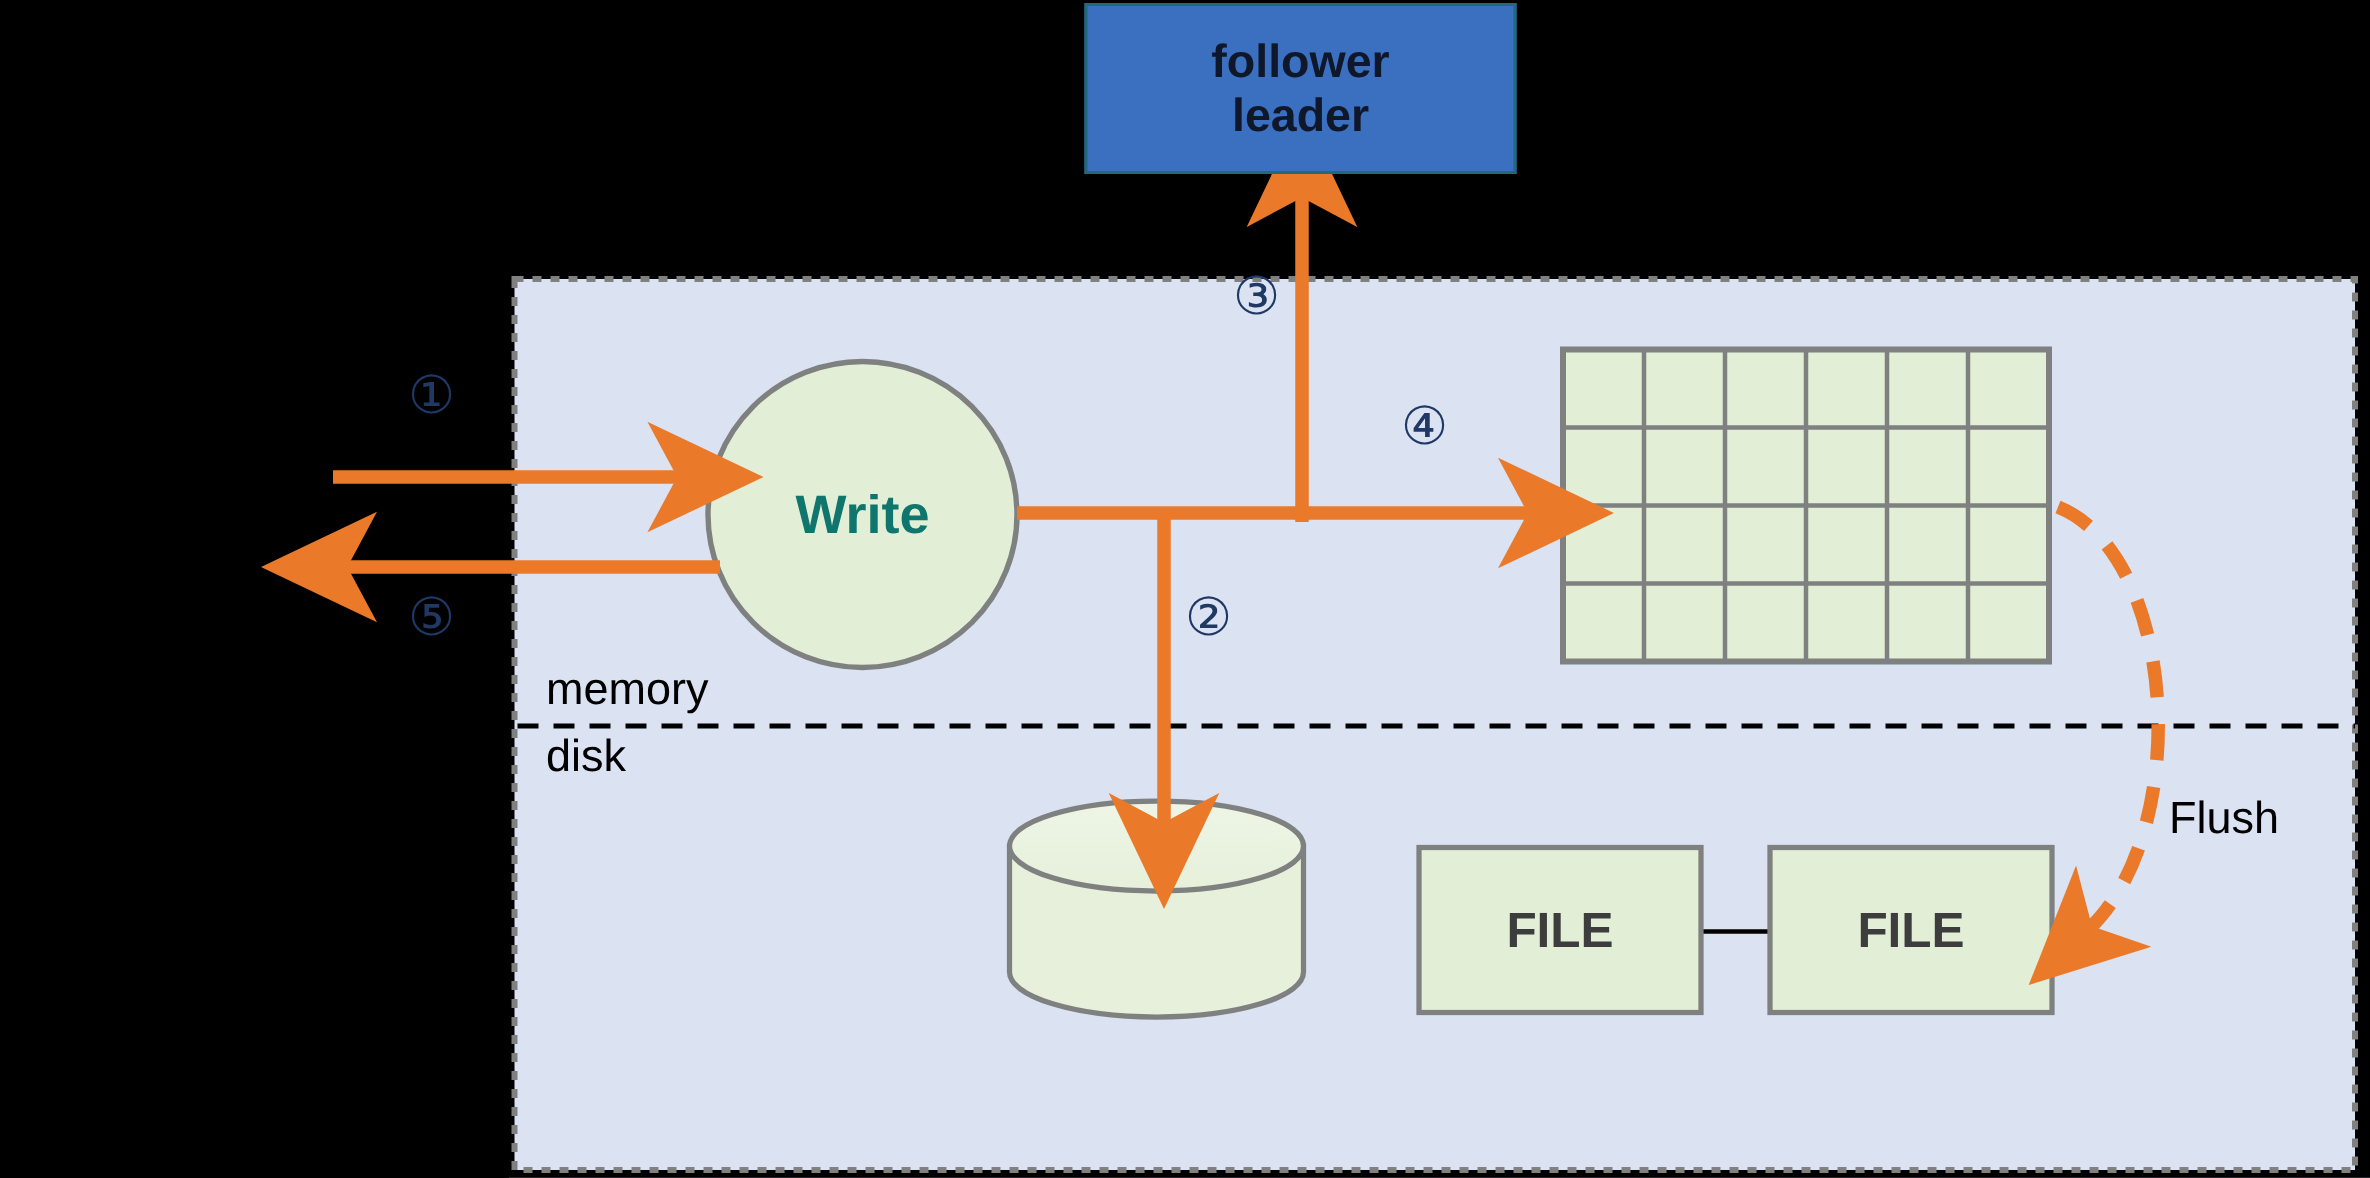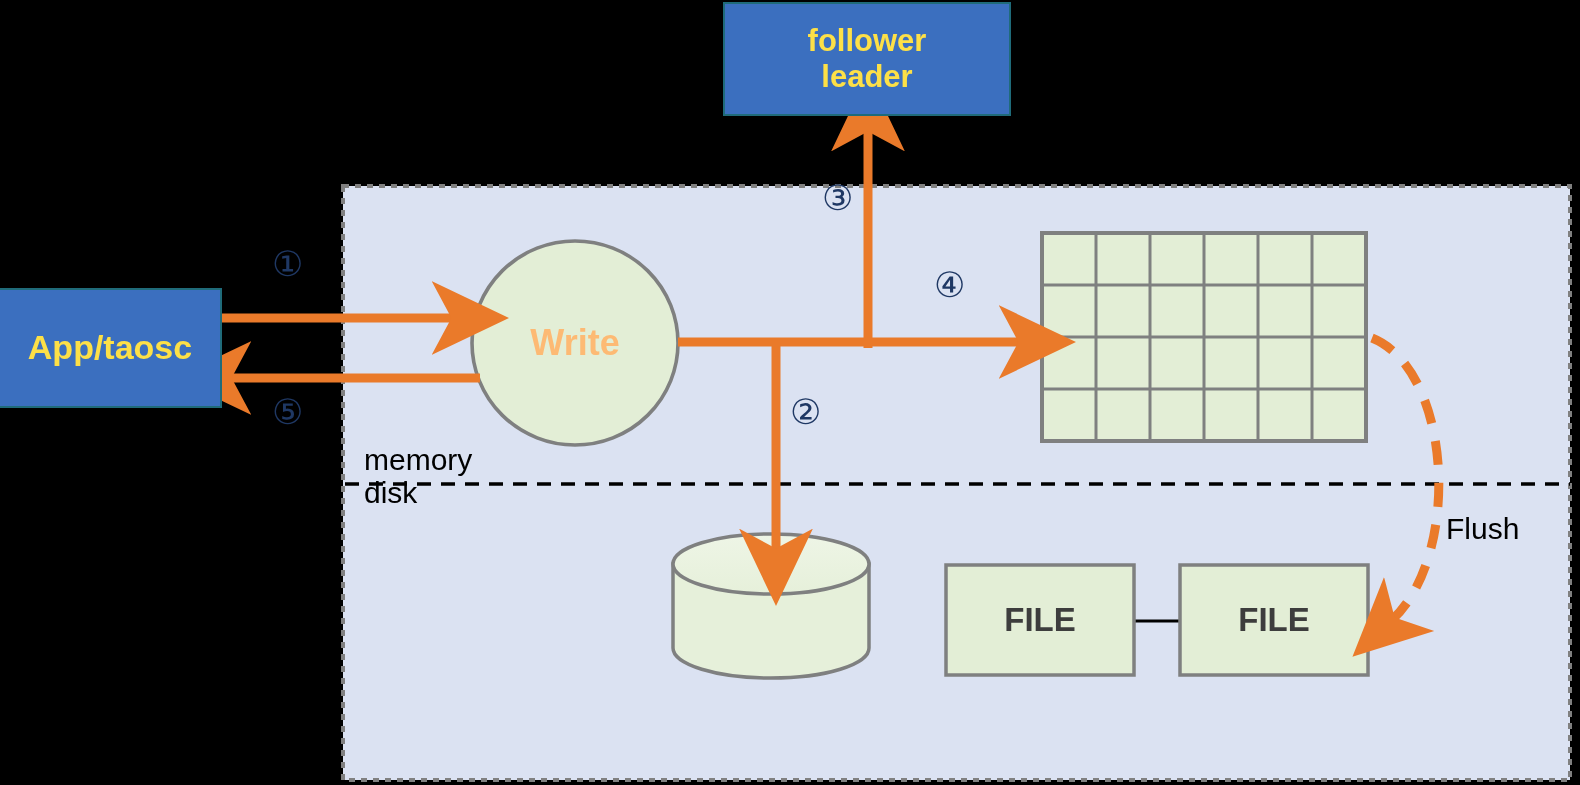--- a/index.html
+++ b/index.html
@@ -38,21 +38,21 @@
     position: absolute;
     pointer-events: auto;
     white-space: nowrap;
   }
   
   .node-blue {
     position: absolute;
     background: #3b6fbf;
     border: 2px solid #1f6b7a;
     box-sizing: border-box;
-    color: #fde047;
+    color: #0f172a;
     font-weight: bold;
     display: flex;
     align-items: center;
     justify-content: center;
     text-align: center;
     line-height: 1.15;
     pointer-events: auto;
   }
   #app-taosc {
     left: 0px; top: 288px; width: 222px; height: 120px;
@@ -132,44 +132,41 @@
 
     <line x1="776" y1="342" x2="776" y2="552" stroke="#ea7a2a" stroke-width="9" marker-end="url(#arrowOrange)"></line>
 
     <line x1="868" y1="348" x2="868" y2="128" stroke="#ea7a2a" stroke-width="9" marker-end="url(#arrowOrange)"></line>
 
     <path d="M1372,338 C1452,370 1462,555 1392,620" fill="none" stroke="#ea7a2a" stroke-width="9" stroke-dasharray="24 18" marker-end="url(#arrowOrangeDash)"></path>
   </svg>
 
   <div class="html-layer">
 
-    <div class="node-blue" id="app-taosc">
-      <span>App/taosc</span>
-    </div>
 
     <div class="node-blue" id="follower-vnode">
       <div>
         <div>follower</div>
         <div>leader</div>
       </div>
     </div>
 
     <div class="lbl" style="left:495px; top:322px; width:160px; text-align:center;
-                            font-size:36px; font-weight:bold; color:#fdba74;">Write</div>
+                            font-size:36px; font-weight:bold; color:#0f766e;">Write</div>
 
     <div class="lbl" style="left:946px; top:601px; width:188px; text-align:center;
                             font-size:33px; font-weight:bold; color:#3d3d3d;">FILE</div>
     <div class="lbl" style="left:1180px; top:601px; width:188px; text-align:center;
                             font-size:33px; font-weight:bold; color:#3d3d3d;">FILE</div>
 
 
     <div class="lbl plain-text" style="left:364px; top:443px;">memory</div>
-    <div class="lbl plain-text" style="left:364px; top:476px;text-align:center;">disk</div>
+    <div class="lbl plain-text" style="left:364px; top:488px;text-align:center;">disk</div>
 
-    <div class="lbl plain-text" style="left:1446px; top:512px;">Flush</div>
+    <div class="lbl plain-text" style="left:1446px; top:529px;">Flush</div>
 
 
     <div class="lbl circ-num" style="left:272px; top:246px;">①</div>
     <div class="lbl circ-num" style="left:790px; top:394px;">②</div>
     <div class="lbl circ-num" style="left:822px; top:180px;">③</div>
     <div class="lbl circ-num" style="left:934px; top:267px;">④</div>
     <div class="lbl circ-num" style="left:272px; top:394px;">⑤</div>
 
   </div>
 </div>

